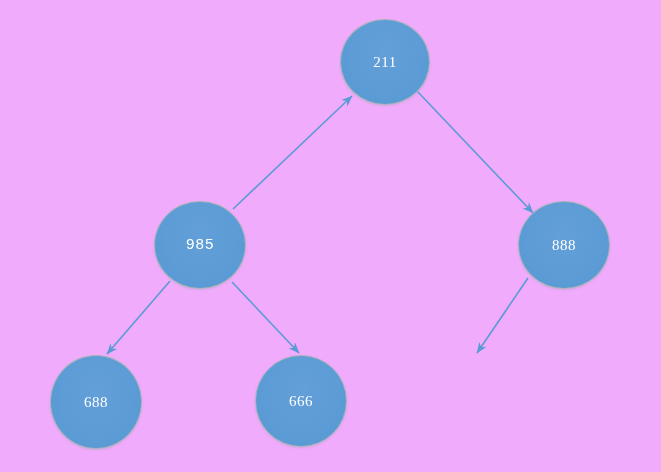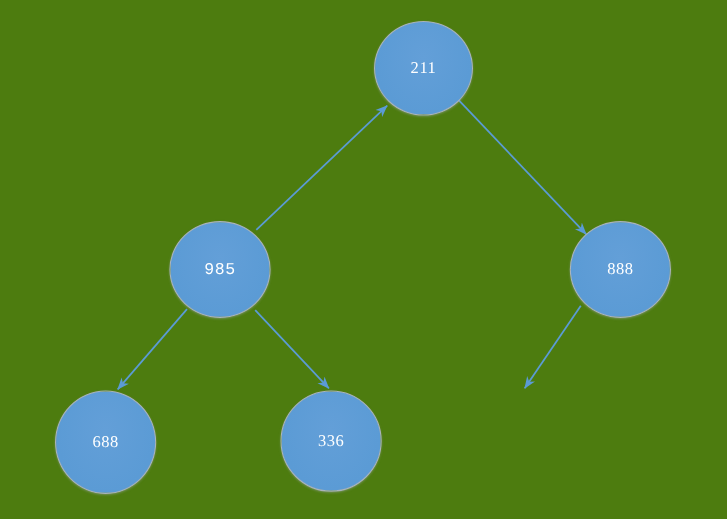--- a/index.html
+++ b/index.html
@@ -4,21 +4,21 @@
 <style>
   html, body {
     margin: 0;
     padding: 0;
     background: #ffffff;
   }
   .canvas {
     position: relative;
     width: 661px;
     height: 472px;
-    background: #4d7c0f;
+    background: #f0abfc;
     overflow: hidden;
     font-family: "Liberation Serif", "DejaVu Serif", serif;
   }
   .edges-layer {
     position: absolute;
     left: 0;
     top: 0;
     width: 661px;
     height: 472px;
     pointer-events: none;
@@ -79,17 +79,17 @@
 
   <div class="tree-node node-r">
     <span>888</span>
   </div>
 
   <div class="tree-node node-ll">
     <span>688</span>
   </div>
 
   <div class="tree-node node-lr">
-    <span>336</span>
+    <span>666</span>
   </div>
 
 
 </div>
 
 </body></html>

